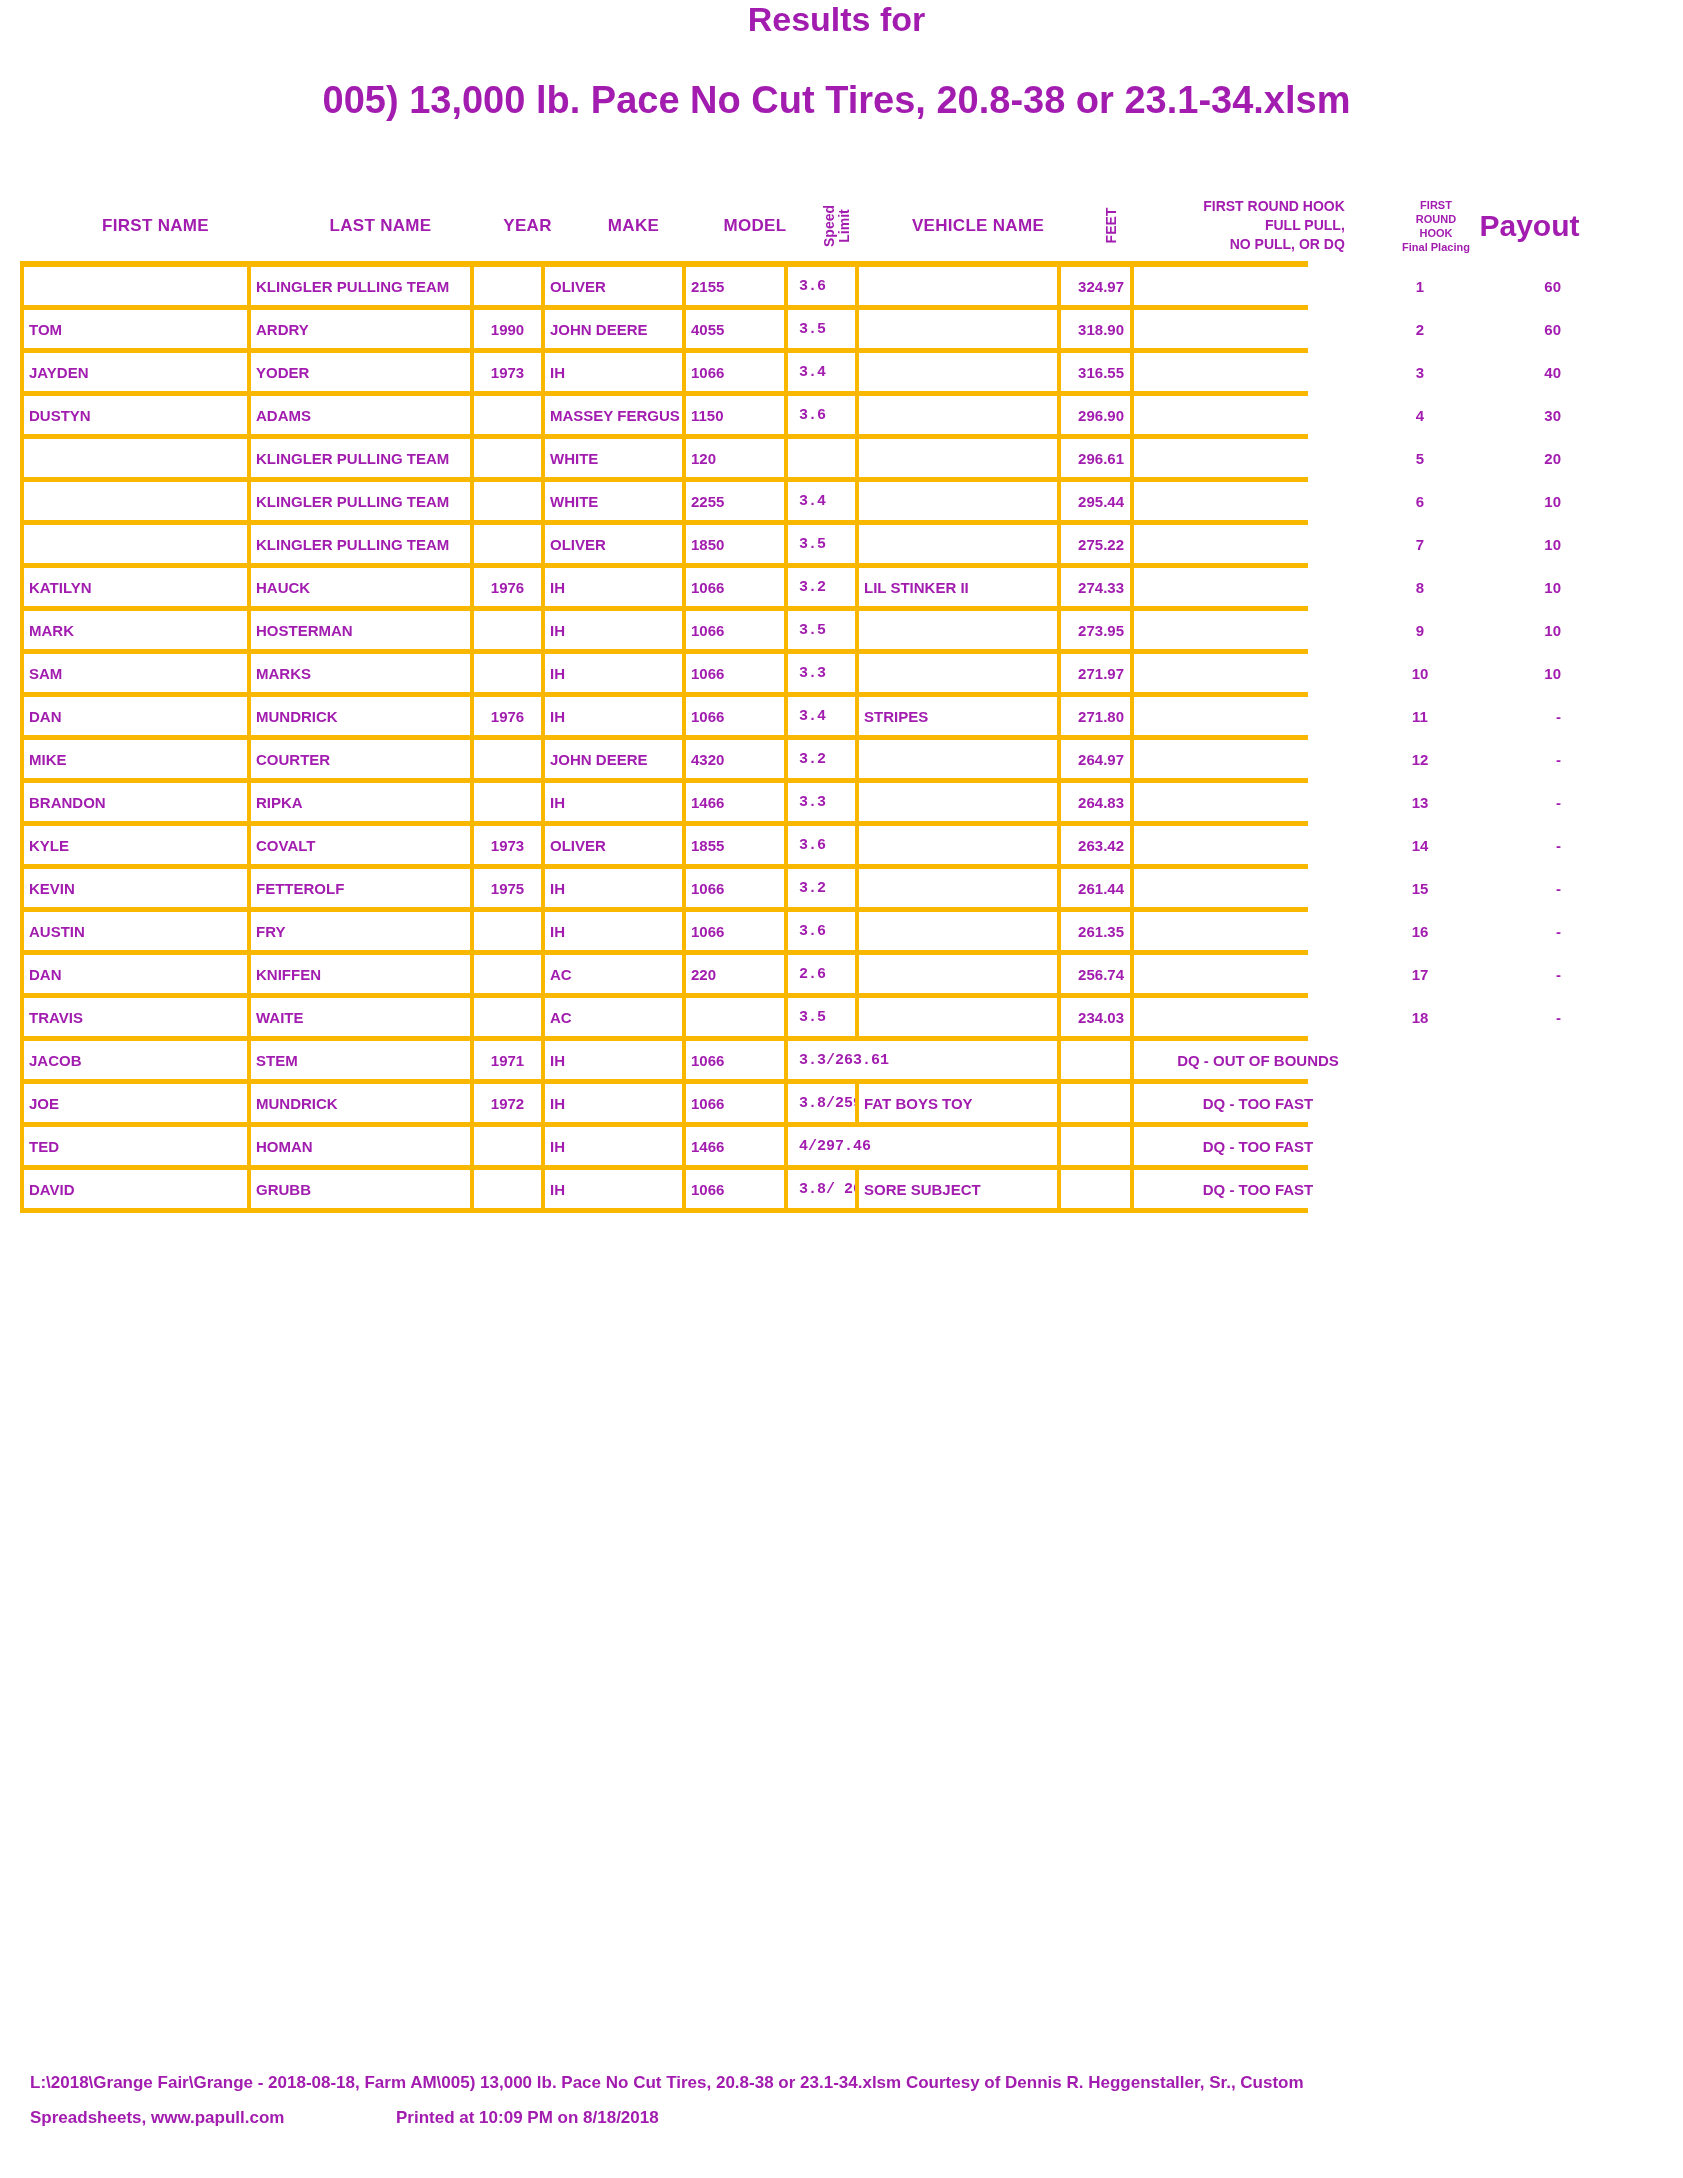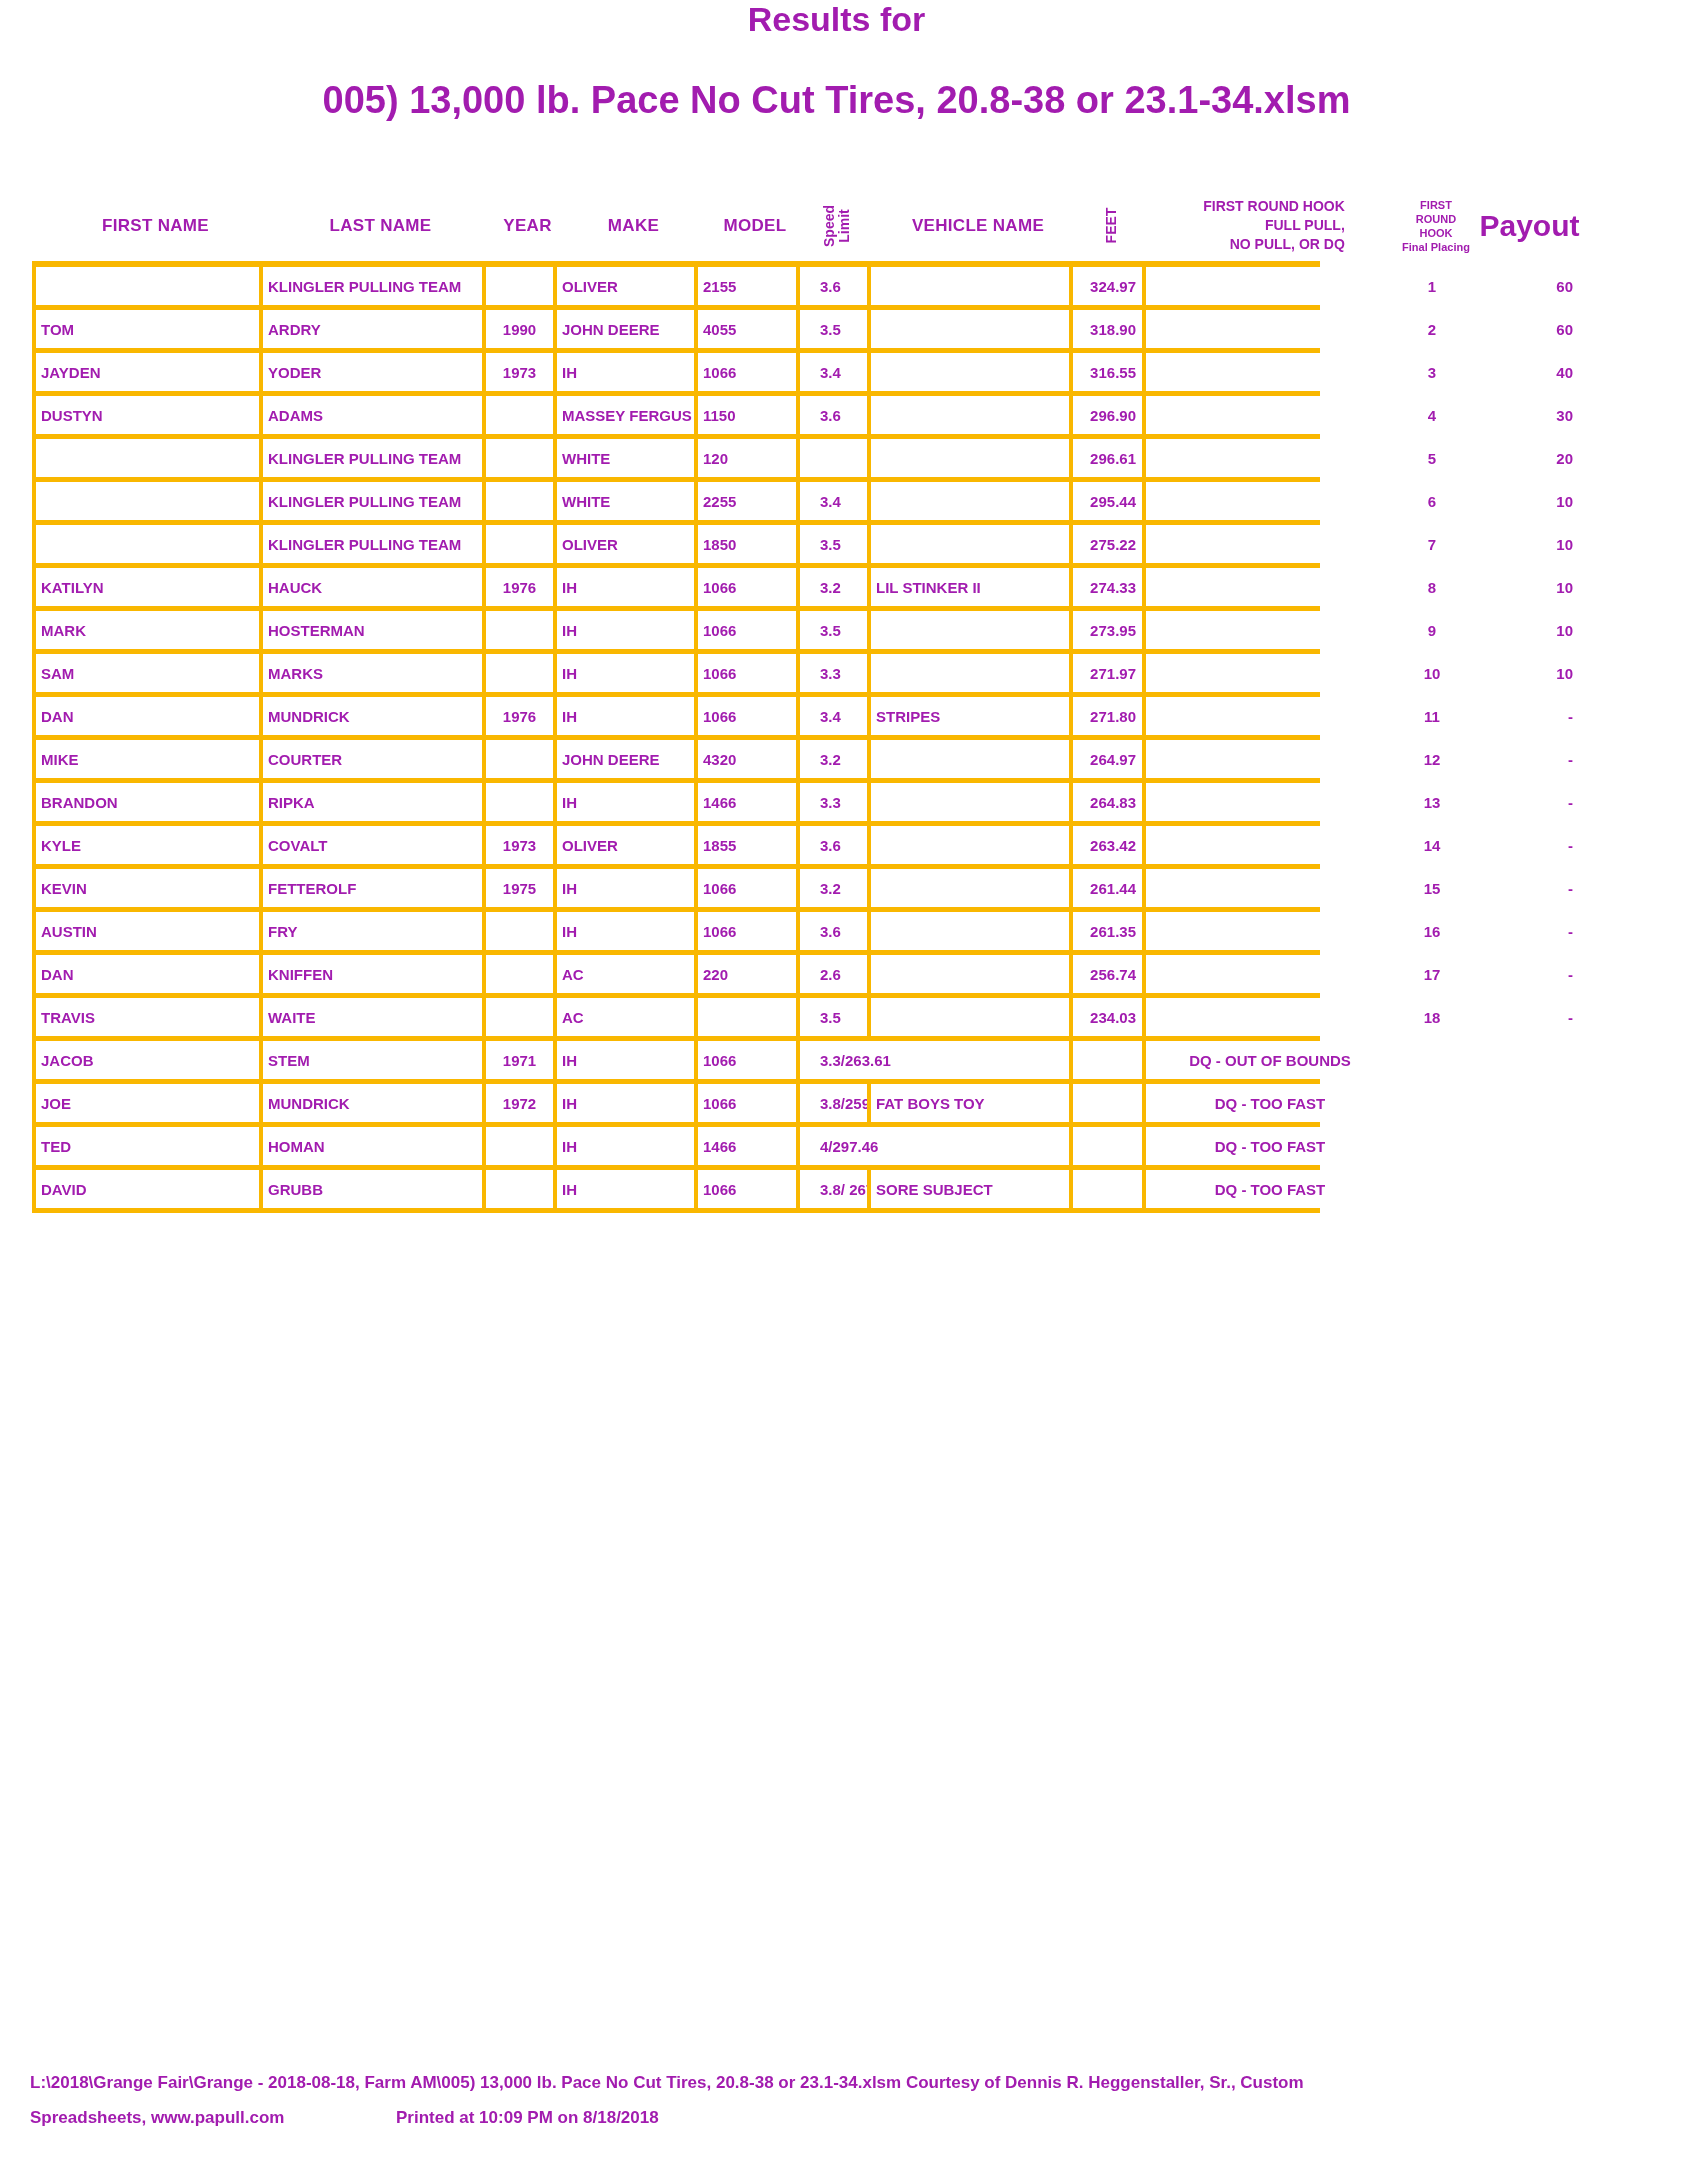--- a/index.html
+++ b/index.html
@@ -24,35 +24,35 @@
   }
   .hcell { display:flex; align-items:center; justify-content:center; overflow:visible; }
   .hlabel { font-size:17px; font-weight:bold; letter-spacing:0.3px; white-space:nowrap;margin-left:8px; }
   .rot { transform:rotate(-90deg); font-size:14px; font-weight:bold; text-align:center;
          line-height:15px; white-space:nowrap; }
   .h-result { font-size:14px; font-weight:bold; text-align:right; line-height:19px; }
   .h-placing { font-size:11px; font-weight:bold; text-align:center; line-height:14px; }
   .h-payout { font-size:30px; font-weight:bold; }
   
   .grid-wrap {
-    position:absolute; left:32px; top:261px; width:1288px;
+    position:absolute; left:20px; top:261px; width:1288px;
     background:#F9B700; padding:6px 4px 5px 4px;
   }
   .grid {
     display:grid; gap:5px 4px;
     grid-template-columns:223px 219px 67px 137px 98px 67px 198px 69px 248px 68px 111px;
     grid-auto-rows:38px;
   }
   .cell {
     background:#ffffff; display:flex; align-items:center;
     font-size:15px; font-weight:bold; white-space:nowrap; overflow:hidden;
   }
   .c0,.c1,.c3,.c4,.c6 { justify-content:flex-start; padding-left:5px; }
   .c2 { justify-content:center; }
-  .c5 { justify-content:flex-start; padding-left:20px; }
+  .c5 { justify-content:flex-start; padding-left:11px;font-family:Liberation Mono, monospace; }
   .c7 { justify-content:flex-end; padding-right:6px; }
   .c8 { justify-content:center; }
   .c9 { justify-content:center; }
   .c10 { justify-content:flex-end; padding-right:8px; }
   .span2 { grid-column:span 2; overflow:visible; }
   
   .footer {
     position:absolute; left:30px; top:2065px; width:1604px;
     font-size:17px; font-weight:bold; line-height:35px;
   }

